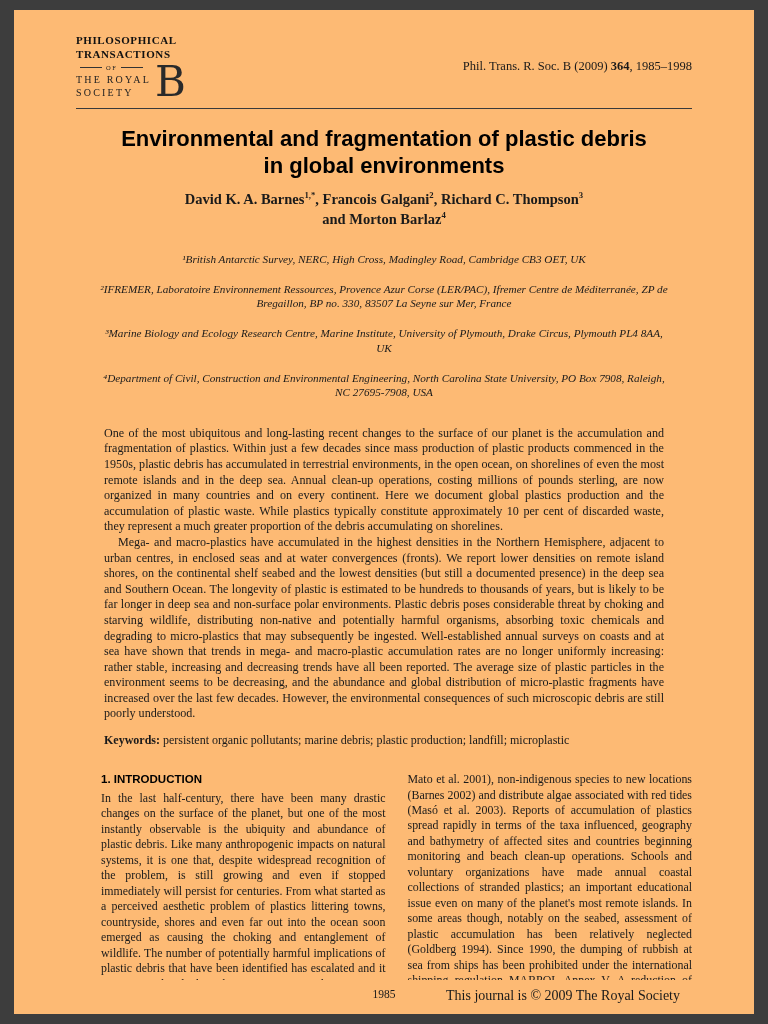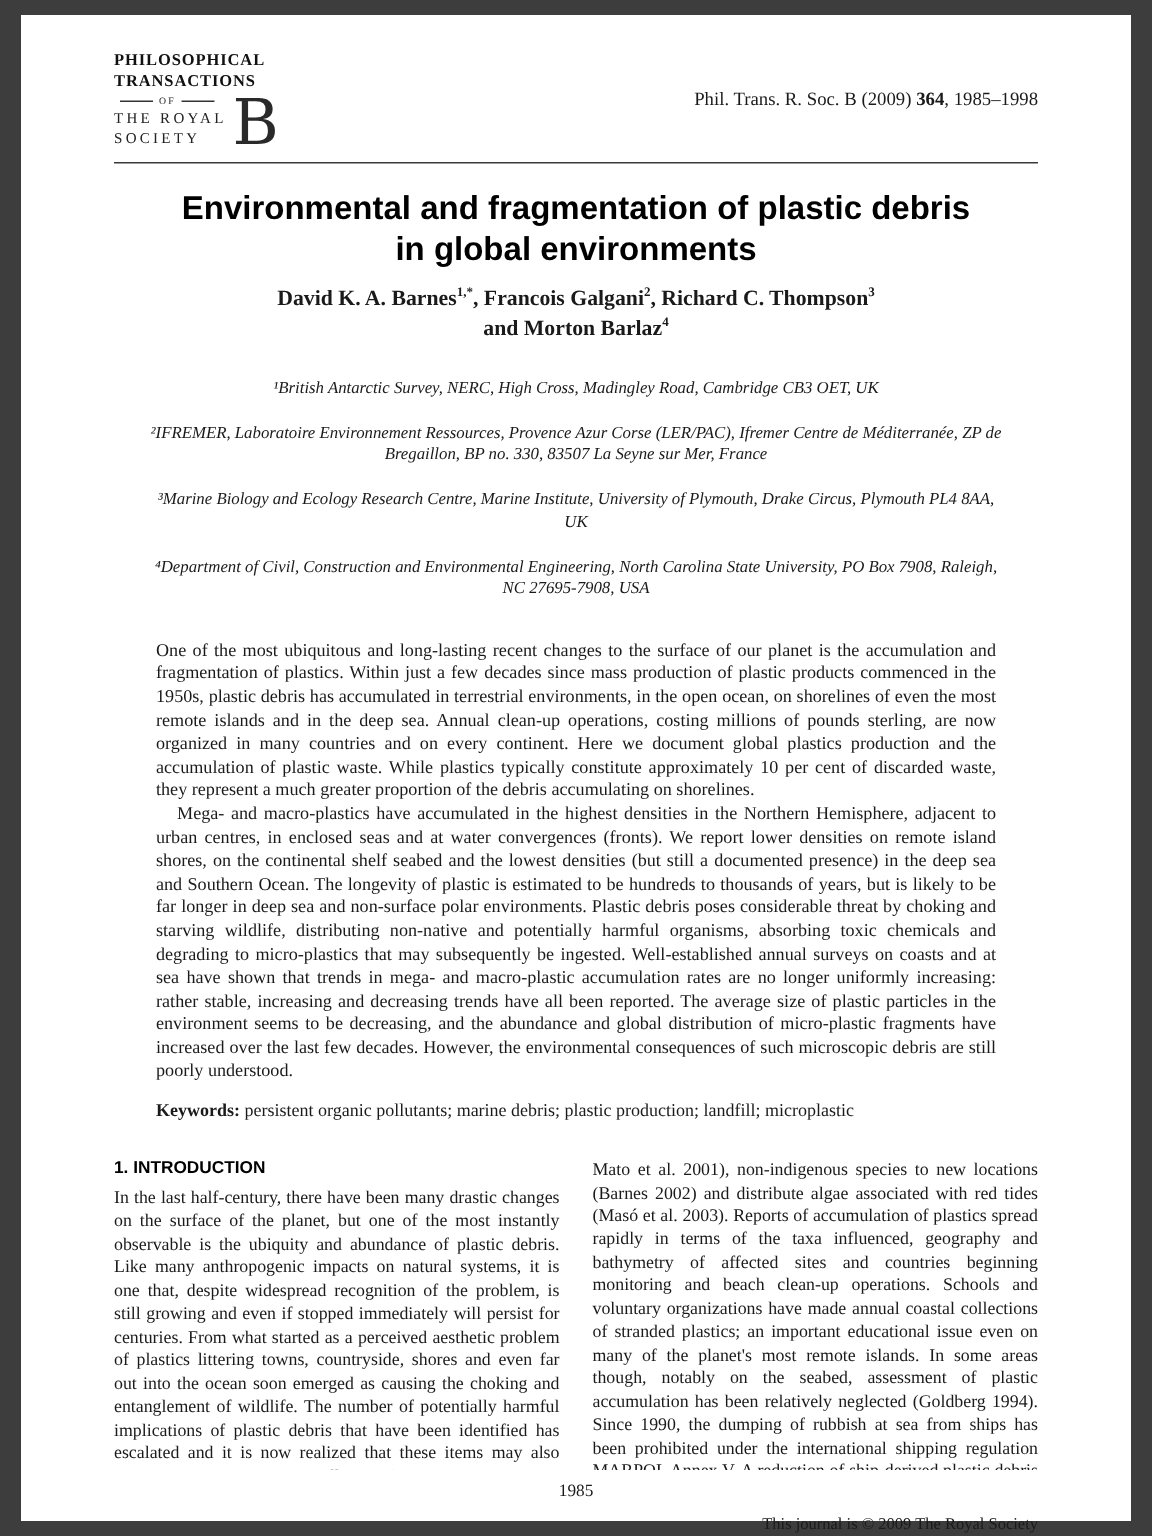--- a/index.html
+++ b/index.html
@@ -12,21 +12,21 @@
   .viewport {
     width: 768px;
     height: 1024px;
     overflow: hidden;
   }
   .page {
     box-sizing: border-box;
     width: 740px;
     height: 1004px;
     margin: 10px auto;
-    background: #ffffff;
+    background: #fdba74;
     color: #1a1a1a;
     padding: 24px 62px 10px 62px;
     display: flex;
     flex-direction: column;
   }
 
   
   .masthead {
     display: flex;
     justify-content: space-between;
@@ -99,20 +99,21 @@
 
   
   .body-columns {
     flex: 1;
     display: flex;
     gap: 22px;
     margin-top: 24px;
     overflow: hidden;
     font-size: 11.9px;
     line-height: 1.3;
+    margin-left: 25px;
   }
   .col { flex: 1; min-width: 0; }
   .col-left { display: flex; flex-direction: column; }
   .section-heading {
     font-family: "Liberation Sans", sans-serif;
     font-size: 11.5px;
     font-weight: bold;
     margin: 0 0 4px 0;
     color: #000;
   }
@@ -130,23 +131,22 @@
     font-size: 11.5px;
     height: 16px;
   }
   .folio {
     position: absolute;
     left: 50%;
     transform: translateX(-50%);
   }
   .copyright {
     position: absolute;
-    right: 0;
-    font-size: 11px;
-    margin-top: 22px;
+    right: 12px;
+    font-size: 14px;
   }
 </style>
 </head>
 <body>
 
 <div class="viewport">
   <div class="page">
 
     <header class="masthead">
       <div class="logo">

